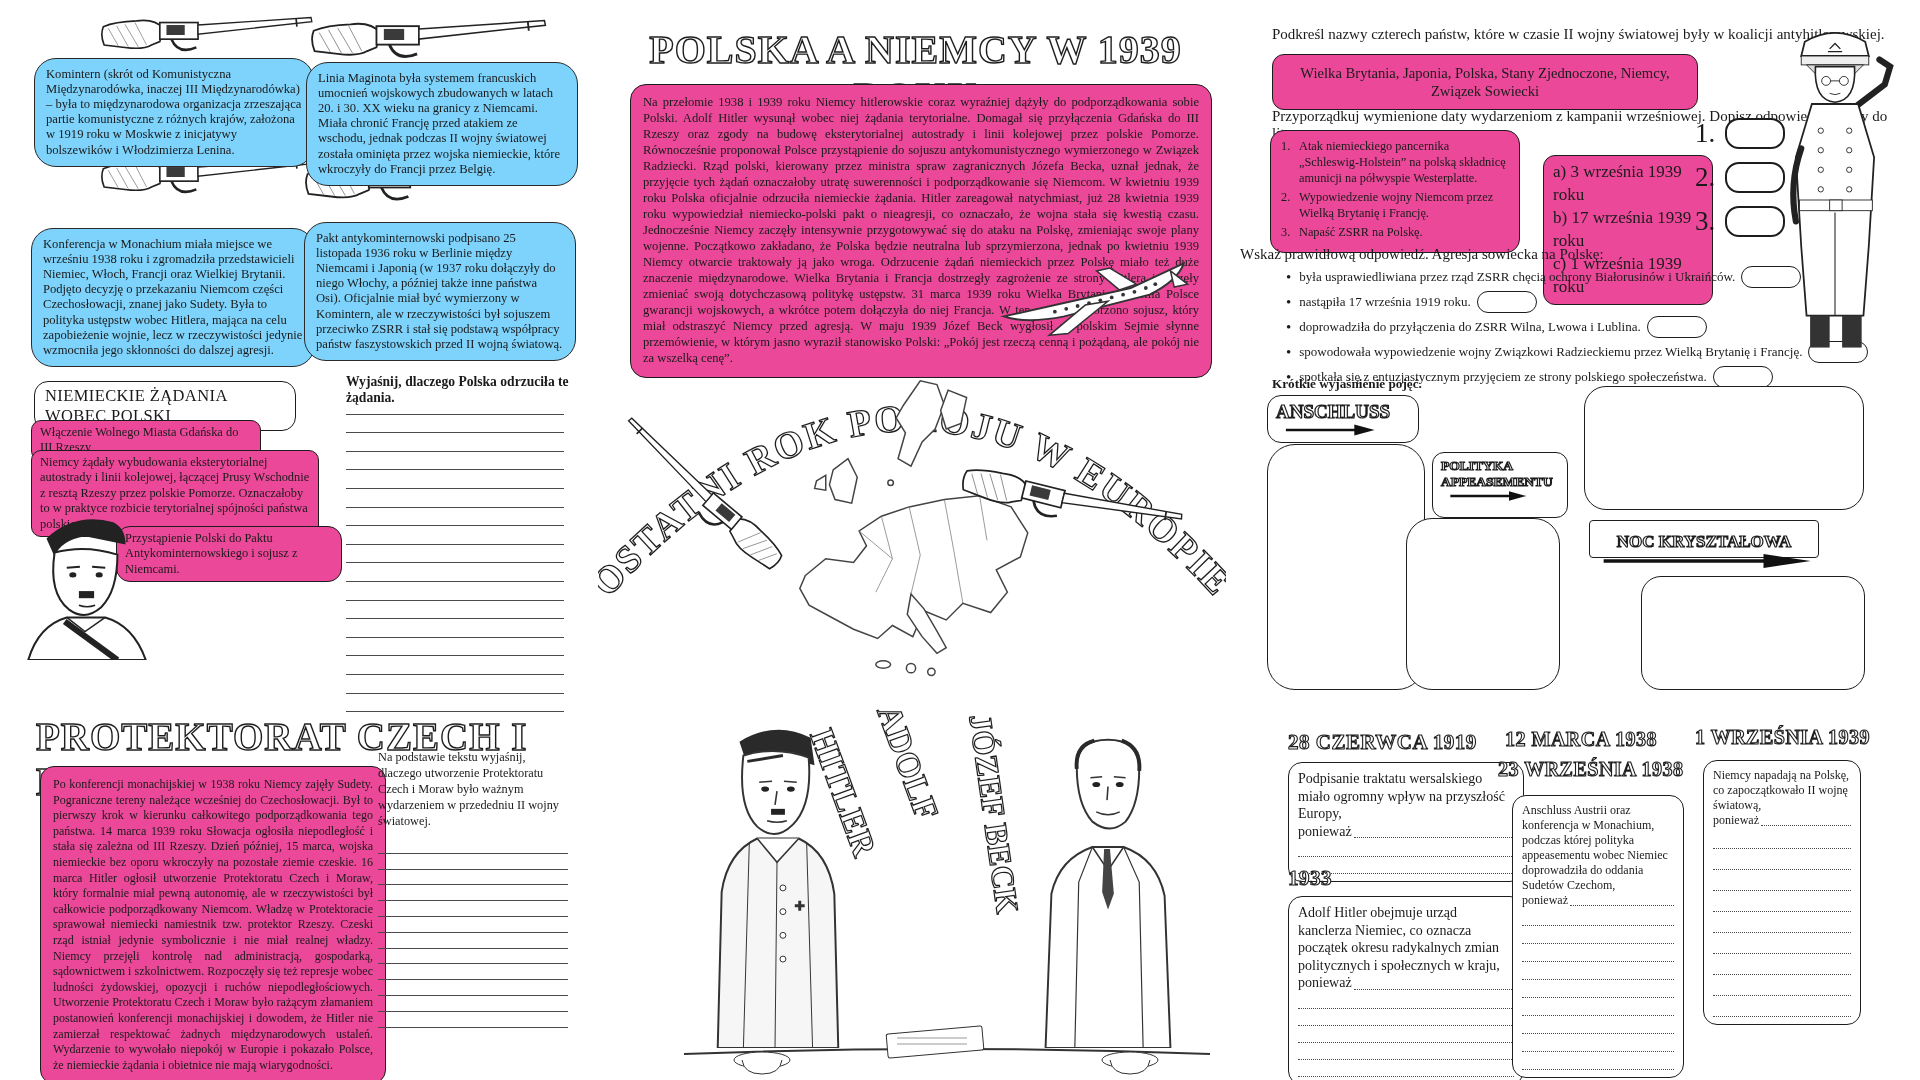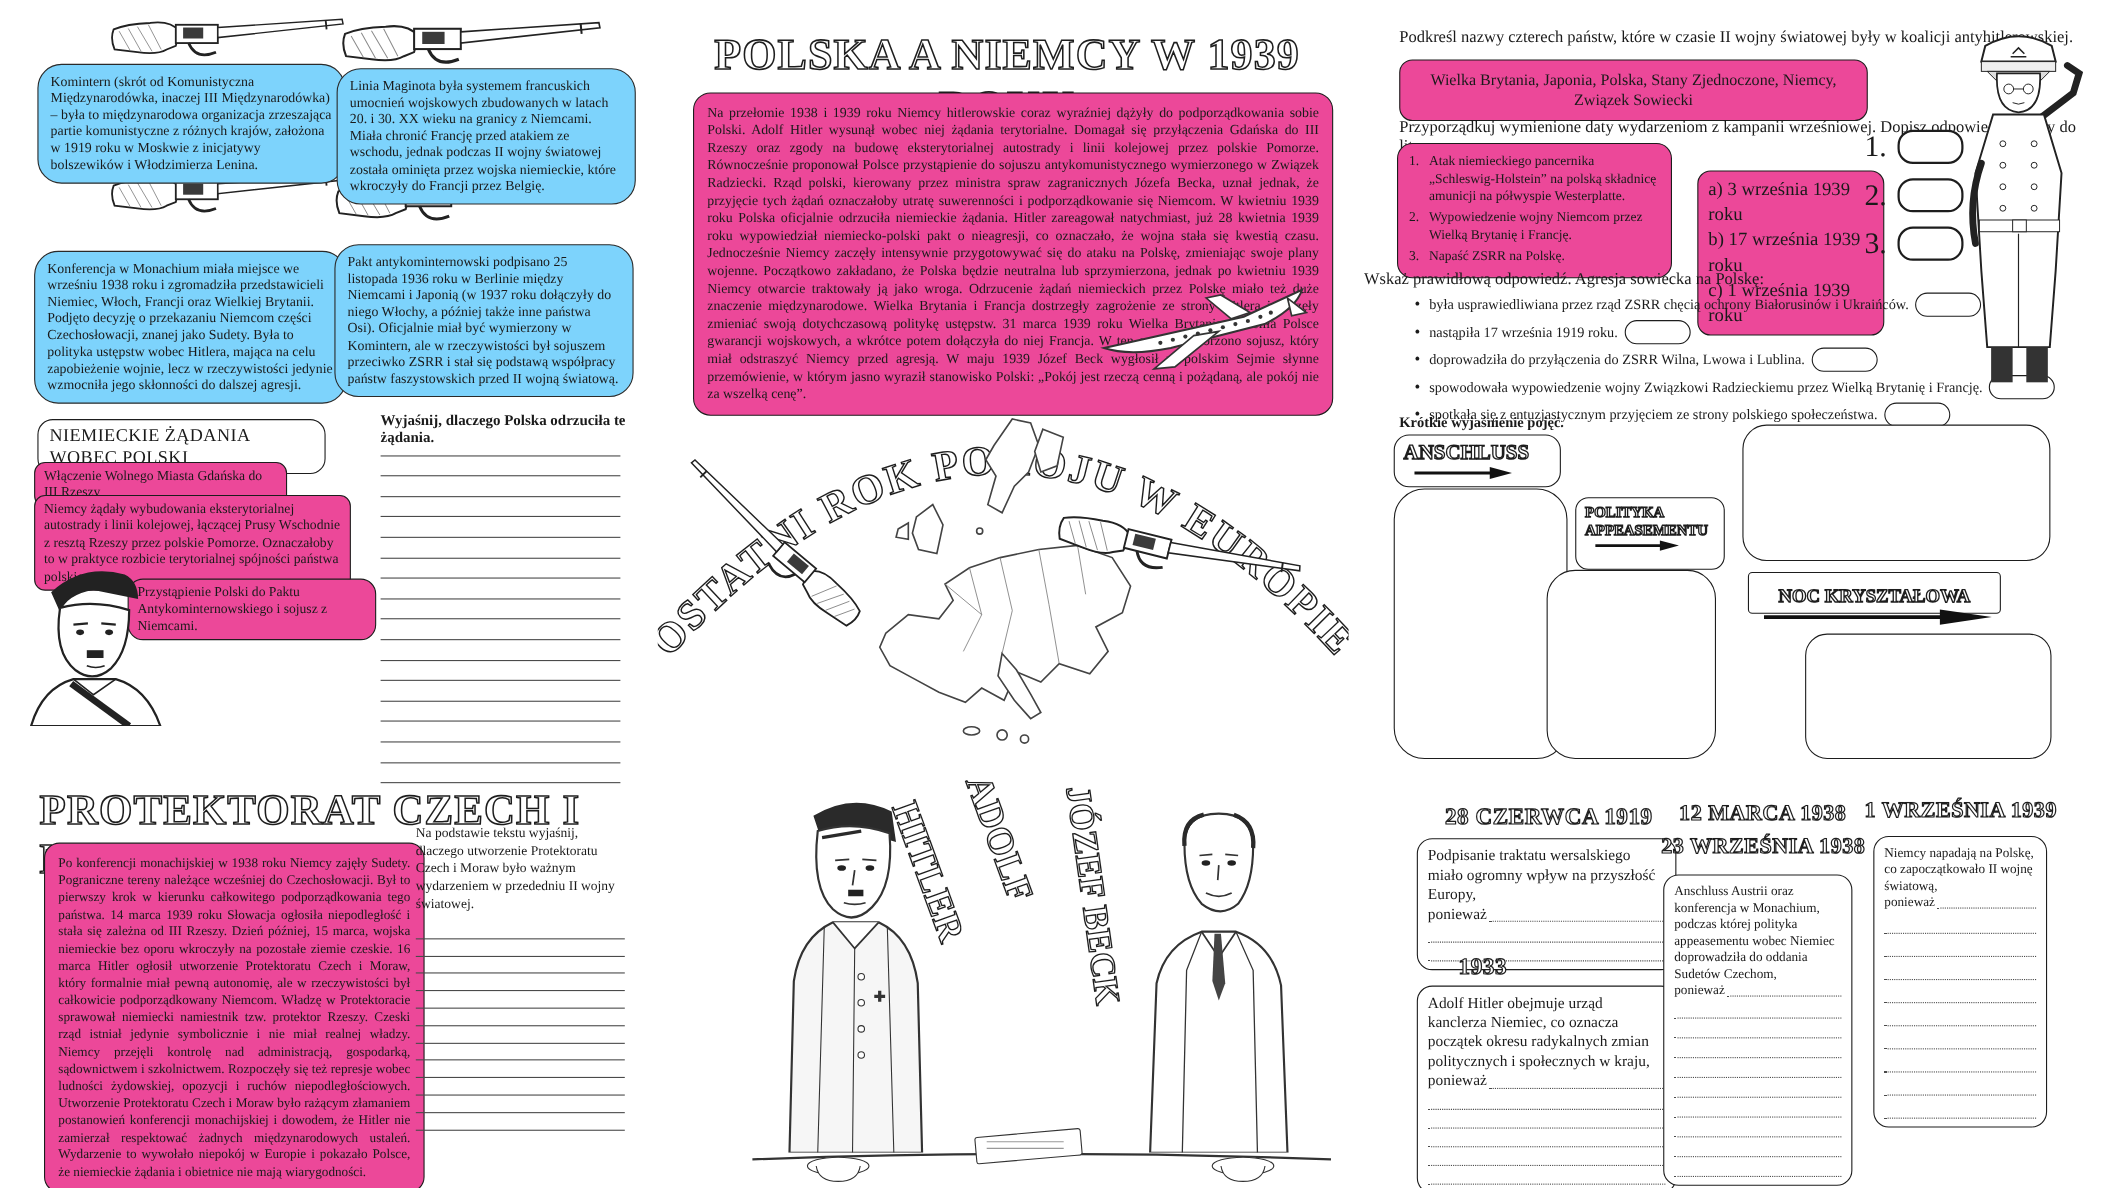--- a/index.html
+++ b/index.html
@@ -19,21 +19,21 @@
   .dots-xl .ln{height:20px;border-bottom:1.8px dotted #4a4a4a;}
   .because{display:flex;align-items:flex-end;}
   .because .leader{flex:1;border-bottom:1.8px dotted #4a4a4a;margin:0 0 2px 2px;}
   .pill{display:inline-block;width:58px;height:20px;border:1.8px solid #1d1d1d;border-radius:11px;vertical-align:-5px;margin-left:6px;background:#fff;}
   .numrow{display:flex;align-items:center;}
   .num{font-size:27px;font-family:"Liberation Serif",serif;}
   .ansbox{display:inline-block;width:56px;height:27px;border:2px solid #1d1d1d;border-radius:14px;margin-left:10px;background:#fff;}
   .emptybox{border:1.8px solid #1d1d1d;background:#fff;}
   .cbox{border:1.8px solid #1d1d1d;background:#fff;padding:5px 8px;}
   .tl-box{border:1.7px solid #1d1d1d;border-radius:14px;padding:7px 9px;font-size:14px;line-height:1.25;background:#fff;}
-  .tl-head{font-weight:bold;color:#fff;-webkit-text-stroke:1.1px #1d1d1d;text-shadow:0 0 1px rgba(0,0,0,.5);text-align:center;font-size:21px;letter-spacing:.5px;white-space:nowrap;}
+  .tl-head{font-weight:bold;color:#fff;-webkit-text-stroke:1.1px #1d1d1d;text-shadow:0 0 1px rgba(0,0,0,.5);font-size:21px;letter-spacing:.5px;white-space:nowrap;}
   .evt{display:flex;gap:4px;margin-bottom:3px;}
   .evt .n{min-width:14px;}
   .opt{display:flex;align-items:center;margin-bottom:3px;font-size:13px;white-space:nowrap;}
   .opt .b{margin:0 8px 0 6px;font-size:15px;}
   .arch-text{font-family:"Liberation Serif",serif;font-size:38px;font-weight:bold;fill:#fff;stroke:#1d1d1d;stroke-width:1.3px;letter-spacing:2px;}
   .rot-label{transform-origin:left top;white-space:nowrap;}
   .instr{font-size:15px;}
   .justify{text-align:justify;}
 </style>
 </head>

